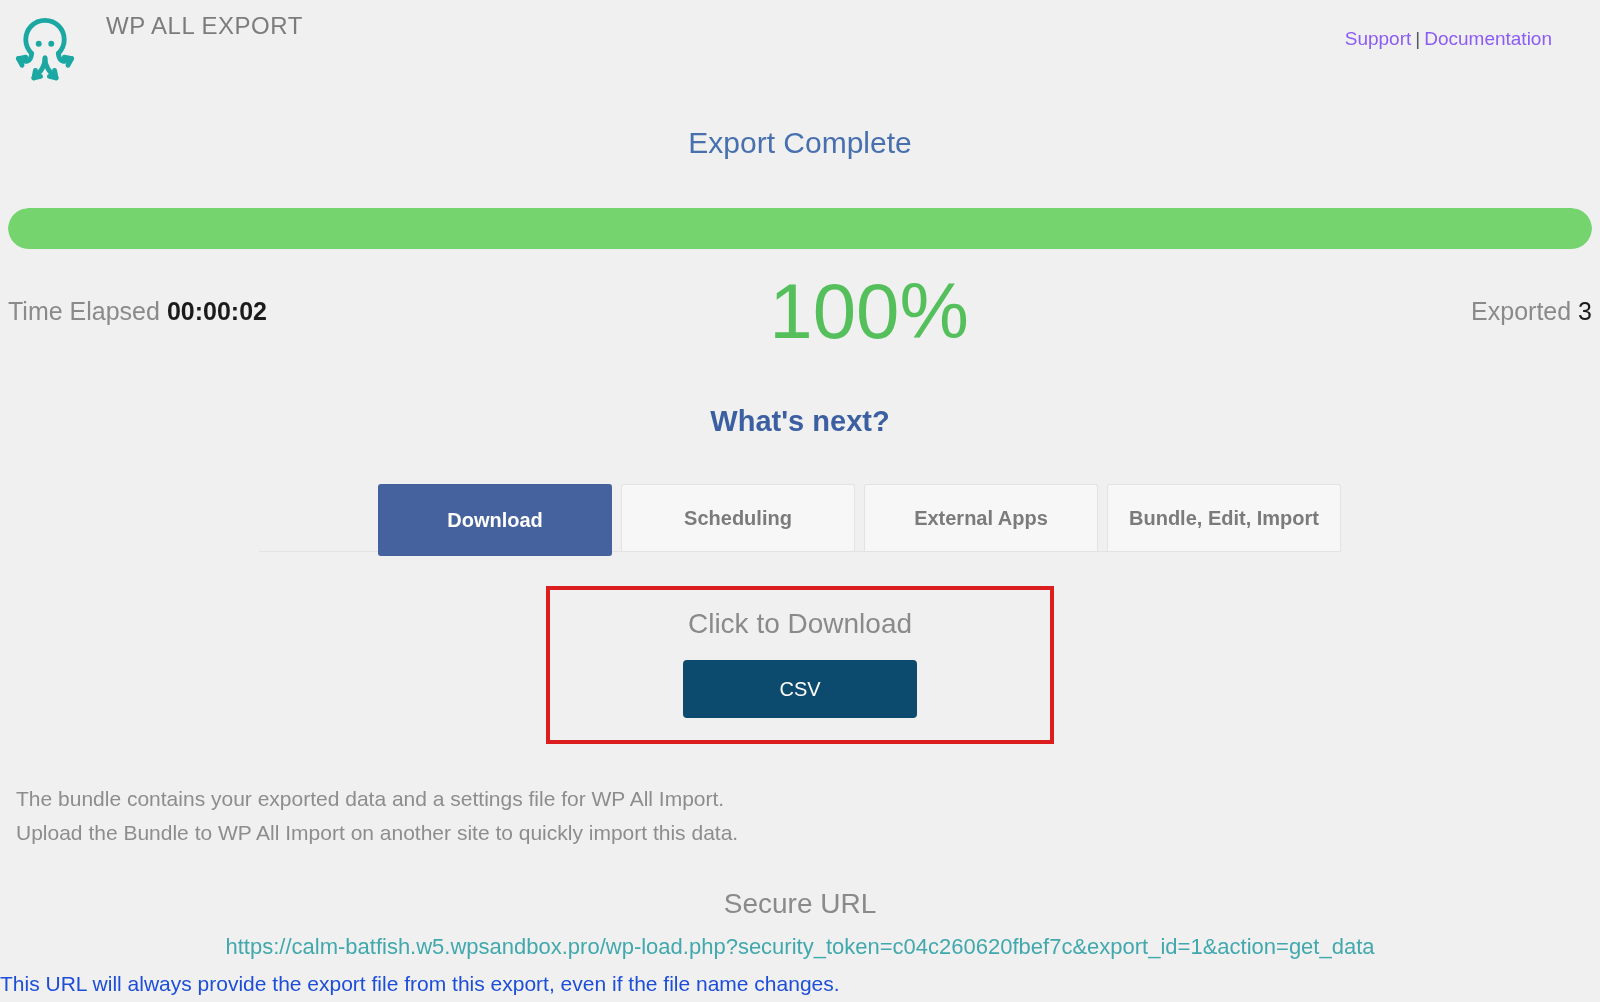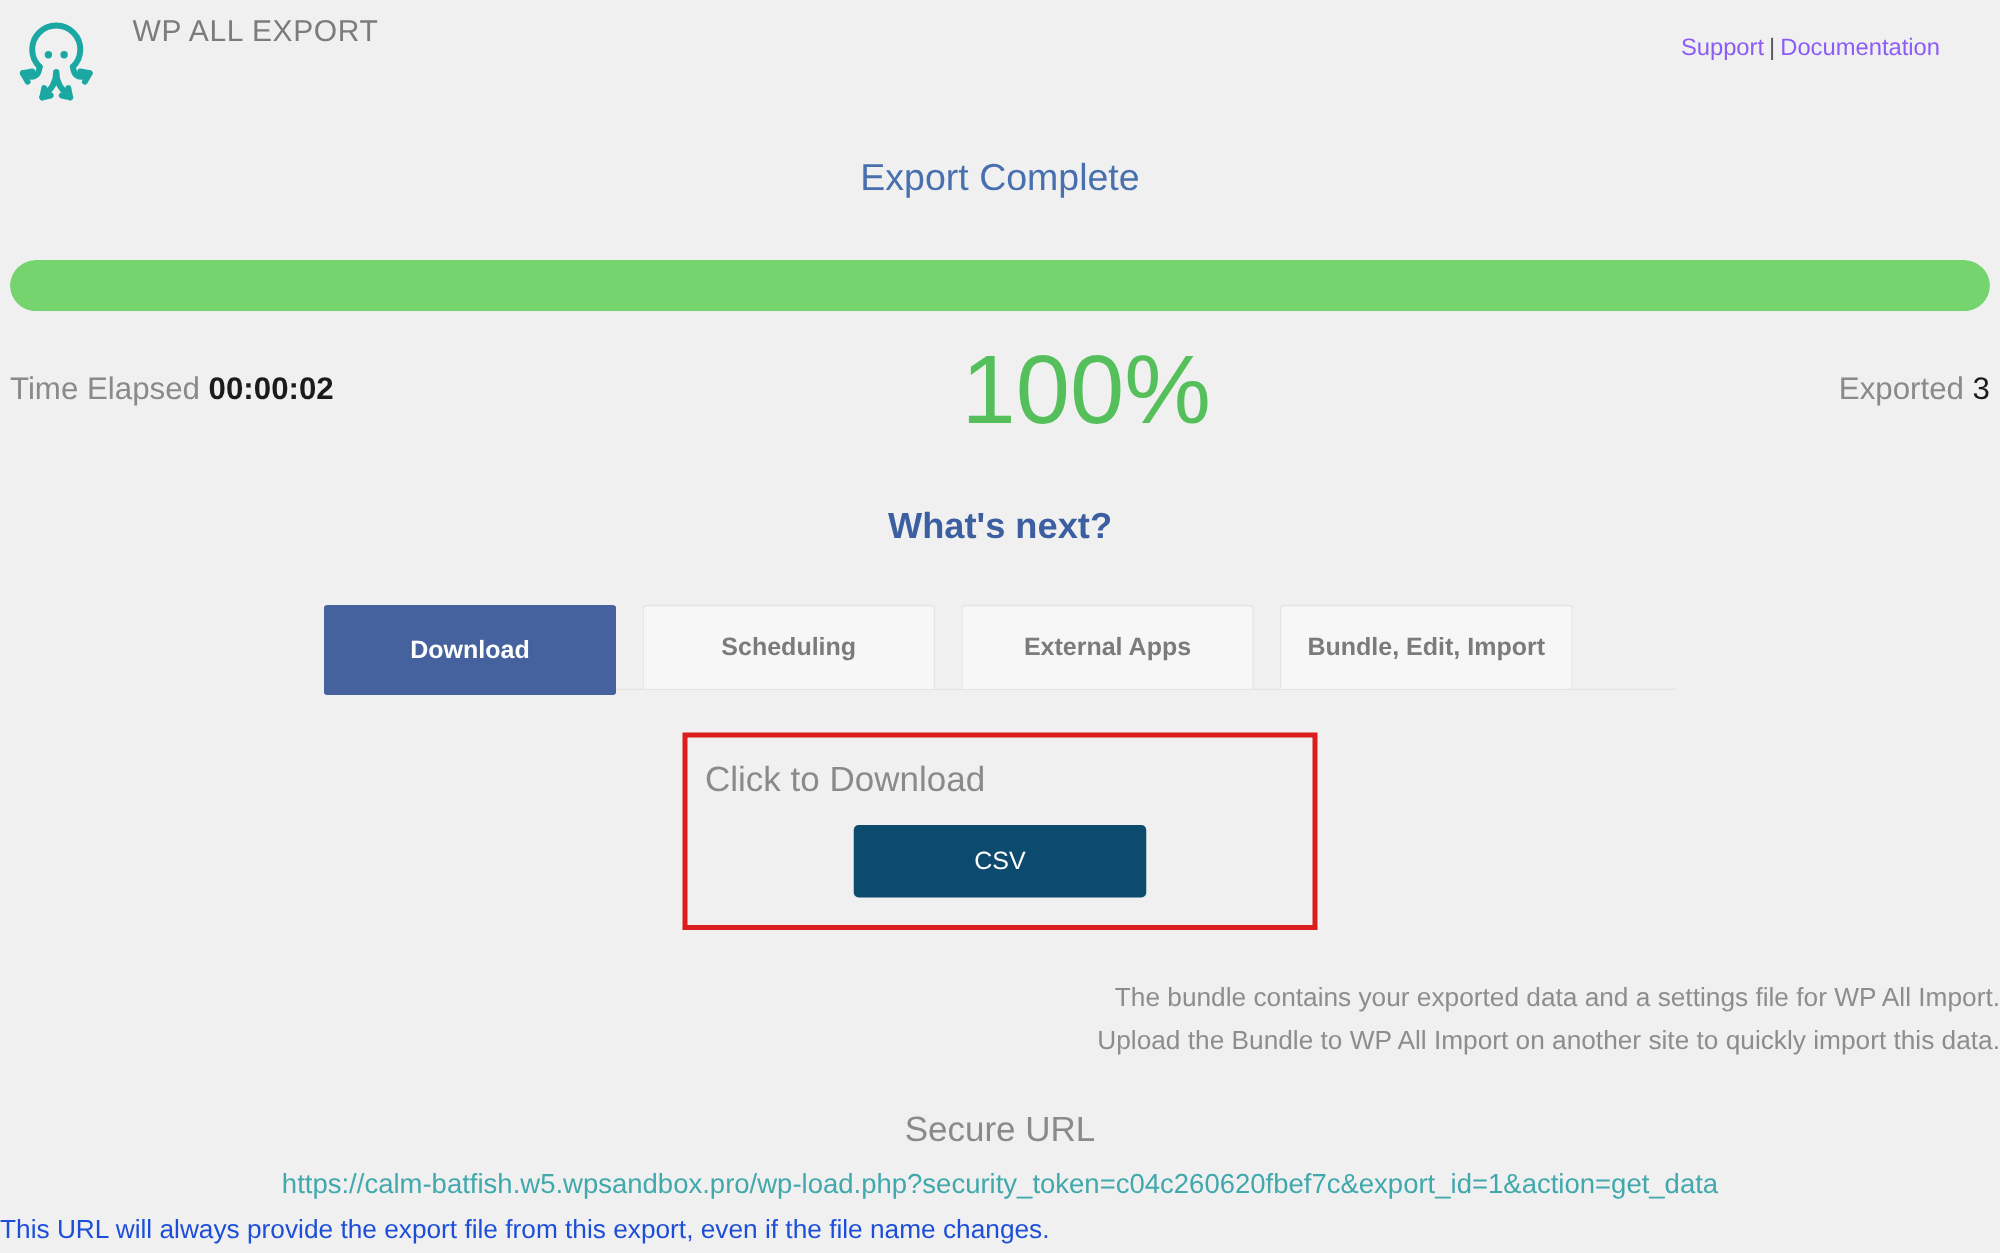--- a/index.html
+++ b/index.html
@@ -24,32 +24,32 @@
   .progress-track { margin: 48px 8px 0 8px; height: 41px; border-radius: 21px; overflow: hidden; background: #f0f0f1; }
   .progress-fill { height: 100%; width: 100%; background: #75d46d; border-radius: 21px; }
   .stats-row { display: flex; align-items: center; justify-content: space-between; padding: 0 8px; margin-top: 14px; height: 96px; }
   .stat-left, .stat-right { font-size: 25px; color: #8a8a8a; }
   .stat-left b, .stat-right b { color: #1b1b1b; font-weight: normal; }
   .stat-left b { font-weight: 600; }
   .percent { font-size: 78px; color: #55c05b; line-height: 1; }
 
   
   .whats-next { text-align: center; font-size: 29px; font-weight: bold; color: #3c5fa1; margin-top: 46px; }
-  .tabs-bar { width: 1082px; margin: 46px auto 0 auto; display: flex; gap: 21px; justify-content: flex-start; align-items: flex-end; border-bottom: 1px solid #e3e3e4; }
+  .tabs-bar { width: 1082px; margin: 46px auto 0 auto; display: flex; gap: 9px; justify-content: flex-end; align-items: flex-end; border-bottom: 1px solid #e3e3e4; }
   .tab { width: 234px; height: 67px; display: flex; align-items: center; justify-content: center; font-size: 20px; font-weight: bold; color: #7b7b7b; background: #f7f7f8; border: 1px solid #e3e3e4; border-bottom: none; border-radius: 3px 3px 0 0; cursor: pointer; }
   .tab.active { background: #45629e; color: #ffffff; border-color: #45629e; height: 72px; margin-bottom: -5px; border-radius: 3px; }
 
   
   .download-box { width: 508px; margin: 34px auto 0 auto; border: 4px solid #dc1d1d; padding: 12px 14px 22px 14px; }
-  .click-heading { font-size: 28px; color: #8a8a8a; margin: 6px 0 20px 0; }
+  .click-heading { text-align: center; font-size: 28px; color: #8a8a8a; margin: 6px 0 20px 0; }
   .dl-buttons { display: flex; gap: 4px; justify-content: center; }
   .dl-btn { width: 234px; height: 58px; background: #0c4a6e; color: #ffffff; font-size: 20px; font-family: "Liberation Sans", sans-serif; border: none; border-radius: 4px; cursor: pointer; }
 
   
-  .bundle-note { text-align: right; margin-top: 38px; font-size: 21px; color: #8d8d8d; line-height: 34px; }
+  .bundle-note { text-align: left; margin-top: 38px; font-size: 21px; color: #8d8d8d; line-height: 34px; padding-left: 16px; }
   .secure-heading { text-align: center; font-size: 28px; color: #8a8a8a; margin-top: 38px; }
   .secure-link-row { text-align: center; margin-top: 14px; }
   .secure-link { font-size: 22px; color: #41a8ac; text-decoration: none; cursor: pointer; }
   .url-note { text-align: left; font-size: 21px; color: #1d4ed8; margin-top: 12px; }
 </style>
 </head>
 <body>
 
 <div class="header">
   <div class="logo-wrap">

